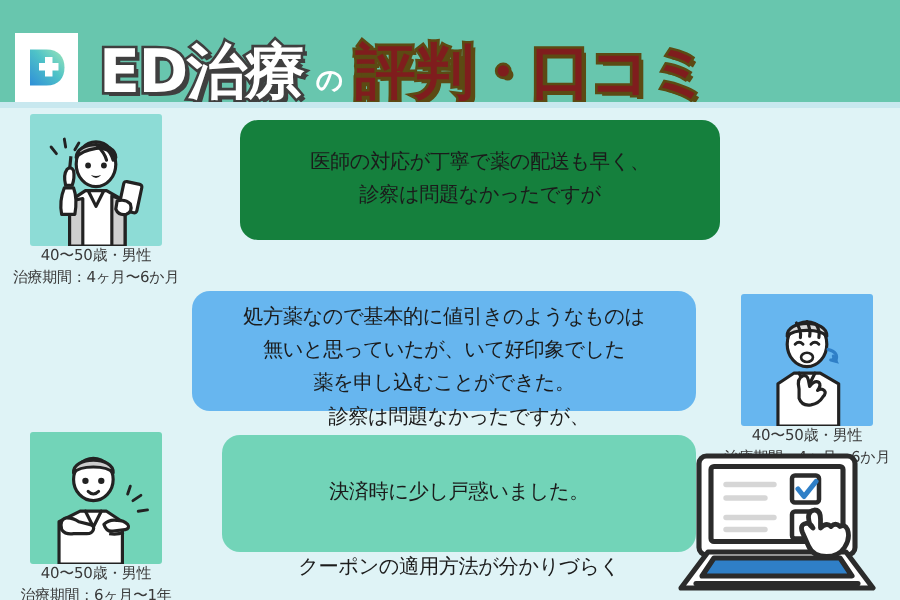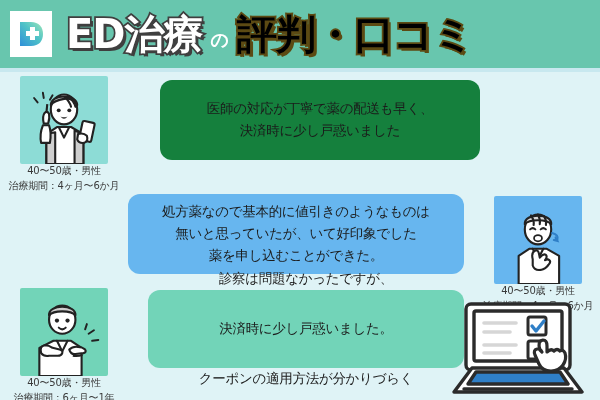--- a/index.html
+++ b/index.html
@@ -22,21 +22,21 @@
   }
 
   
   .header {
     position: absolute;
     left: 0; top: 0;
     width: 600px;
     height: 68px;
     background: #68c6ae;
     display: flex;
-    align-items: center;
+    align-items: flex-end;
     box-sizing: border-box;
     padding-left: 10px;
   }
   .header-underline {
     position: absolute;
     left: 0; top: 68px;
     width: 600px; height: 4px;
     background: #c8e8ef;
   }
   .logo-box {
@@ -70,21 +70,21 @@
     font-weight: bold;
     color: #ffffff;
     margin: 0 8px;
     line-height: 1;
     align-self: flex-end;
     padding-bottom: 5px;
   }
   .title-accent {
     font-size: 40px;
     font-weight: bold;
-    color: #000000;
+    color: #7f1d1d;
     letter-spacing: -1px;
     line-height: 1;
     -webkit-text-stroke: 3.5px #5c4a13;
     paint-order: stroke fill;
     text-shadow: 3px 3px 0 #5c4a13;
   }
 
   
   .persona {
     position: absolute;
@@ -266,21 +266,21 @@
           <path d="M82 60 l7 -1"></path>
           <path d="M74 47 l2 -6"></path>
       </g>
     </svg>
     <div class="persona-line">40〜50歳・男性</div>
     <div class="persona-line">治療期間：6ヶ月〜1年</div>
   </div>
 
   <div class="bubble b1">
     <p>医師の対応が丁寧で薬の配送も早く、</p>
-    <p>決済時に少し戸惑いました</p>
+    <p>診察は問題なかったですが</p>
   </div>
 
   <div class="bubble b2">
     <p>処方薬なので基本的に値引きのようなものは</p>
     <p>無いと思っていたが、いて好印象でした</p>
     <p>薬を申し込むことができた。</p>
   </div>
 
   <div class="bubble b3">
     <p>診察は問題なかったですが、</p>

